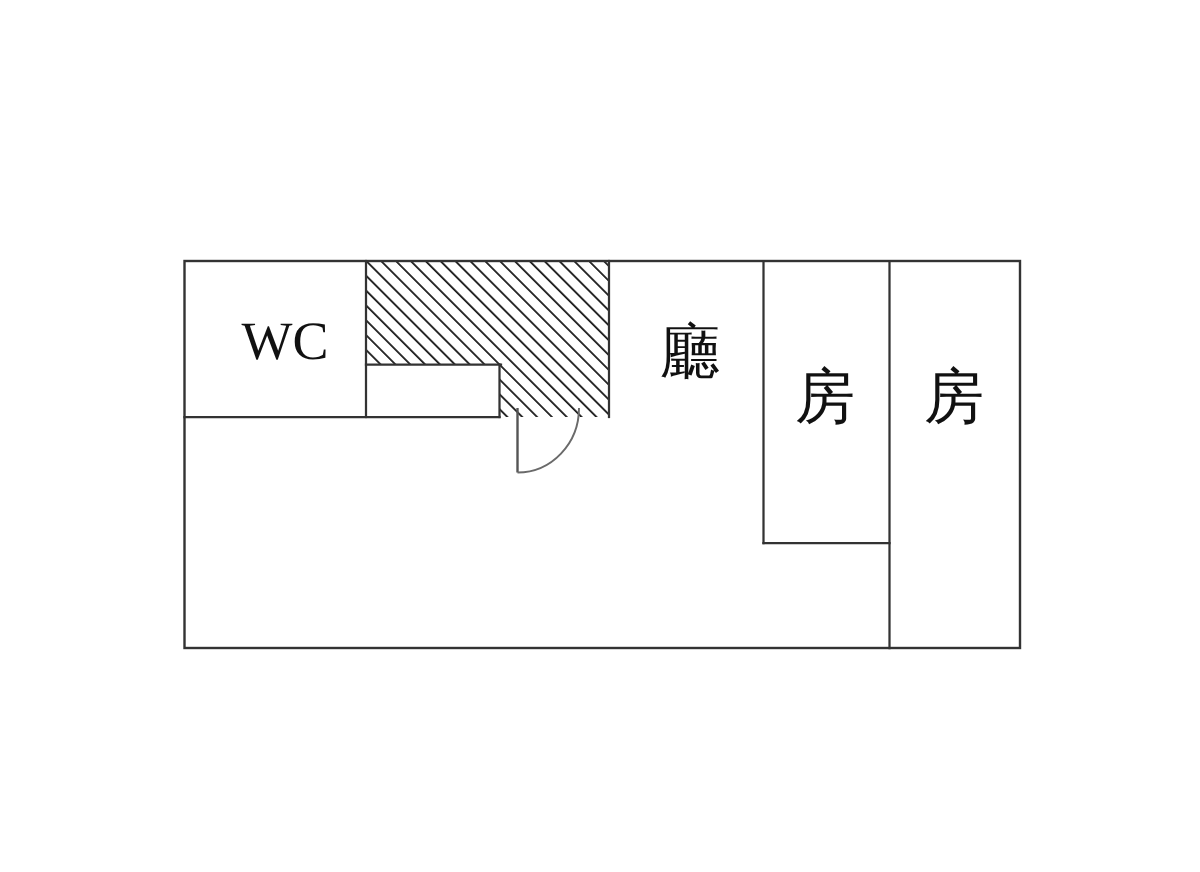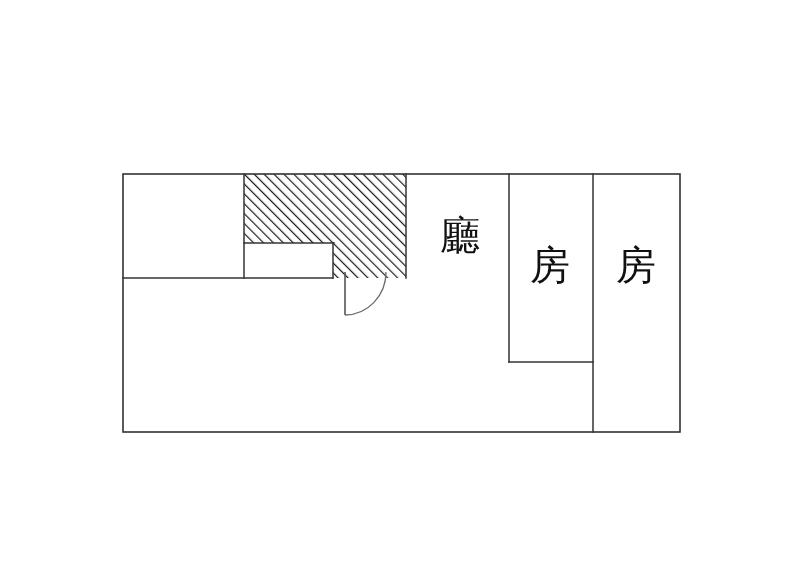--- a/index.html
+++ b/index.html
@@ -76,20 +76,21 @@
       <line x1="593" y1="174" x2="593" y2="432"></line>
       <line x1="509" y1="362" x2="593" y2="362"></line>
     </g>
 
     <g>
       <line x1="345" y1="272" x2="345" y2="315" stroke="#555555" stroke-width="1.6"></line>
       <path d="M 386 272 A 41 43 0 0 1 345 315" fill="none" stroke="#6a6a6a" stroke-width="1.3"></path>
     </g>
   </svg>
 
+  <div class="room-label label-wc" style="left:190px; top:227px;">WC</div>
 
   <div class="room-label label-cjk" style="left:460px; top:235px;">廳</div>
 
   <div class="room-label label-cjk" style="left:550px; top:265px;">房</div>
 
   <div class="room-label label-cjk" style="left:636px; top:265px;">房</div>
 
 </div>
 
 </body></html>

